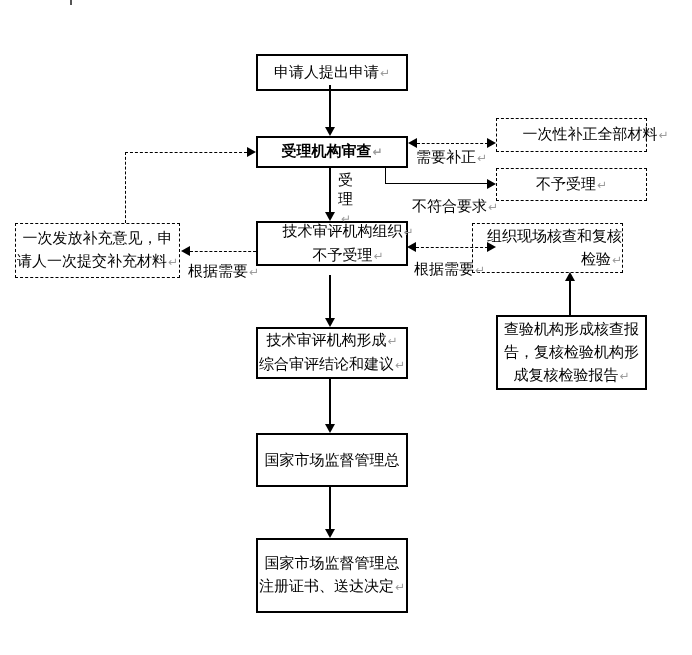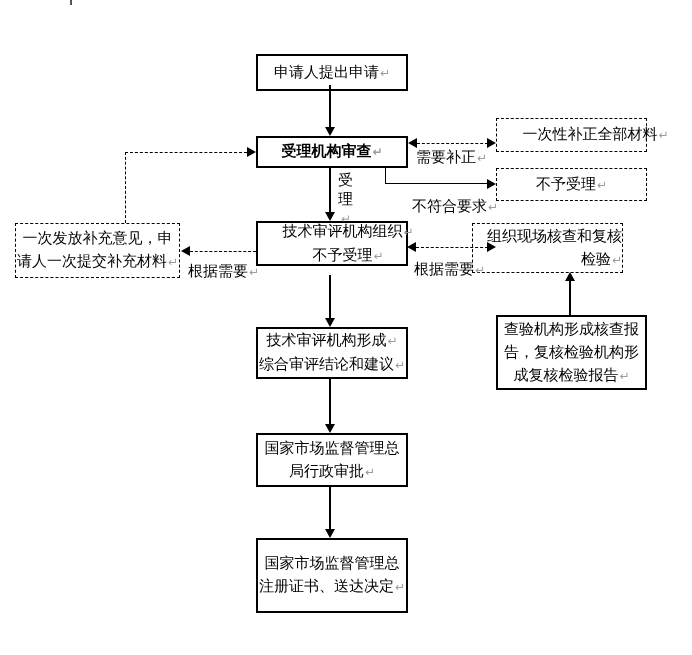--- a/index.html
+++ b/index.html
@@ -50,21 +50,20 @@
     <div class="line"><span>不予受理</span><span class="mark">↵</span></div>
   </div>
 
   <div class="box solid" style="left:256px;top:327px;width:152px;height:52px;">
     <div class="line"><span>技术审评机构形成</span><span class="mark">↵</span></div>
     <div class="line"><span>综合审评结论和建议</span><span class="mark">↵</span></div>
   </div>
 
   <div class="box solid" style="left:256px;top:433px;width:152px;height:54px;">
     <div class="line"><span>国家市场监督管理总</span></div>
-    <div class="line"><span>局行政审批</span><span class="mark">↵</span></div>
   </div>
 
   <div class="box solid" style="left:256px;top:538px;width:152px;height:75px;">
     <div class="line"><span>国家市场监督管理总</span></div>
     <div class="line"><span>注册证书、送达决定</span><span class="mark">↵</span></div>
   </div>
 
   <div class="box dashedbox" style="left:496px;top:118px;width:151px;height:34px;padding-left:48px;">
     <div class="line"><span>一次性补正全部材料</span><span class="mark">↵</span></div>
   </div>

